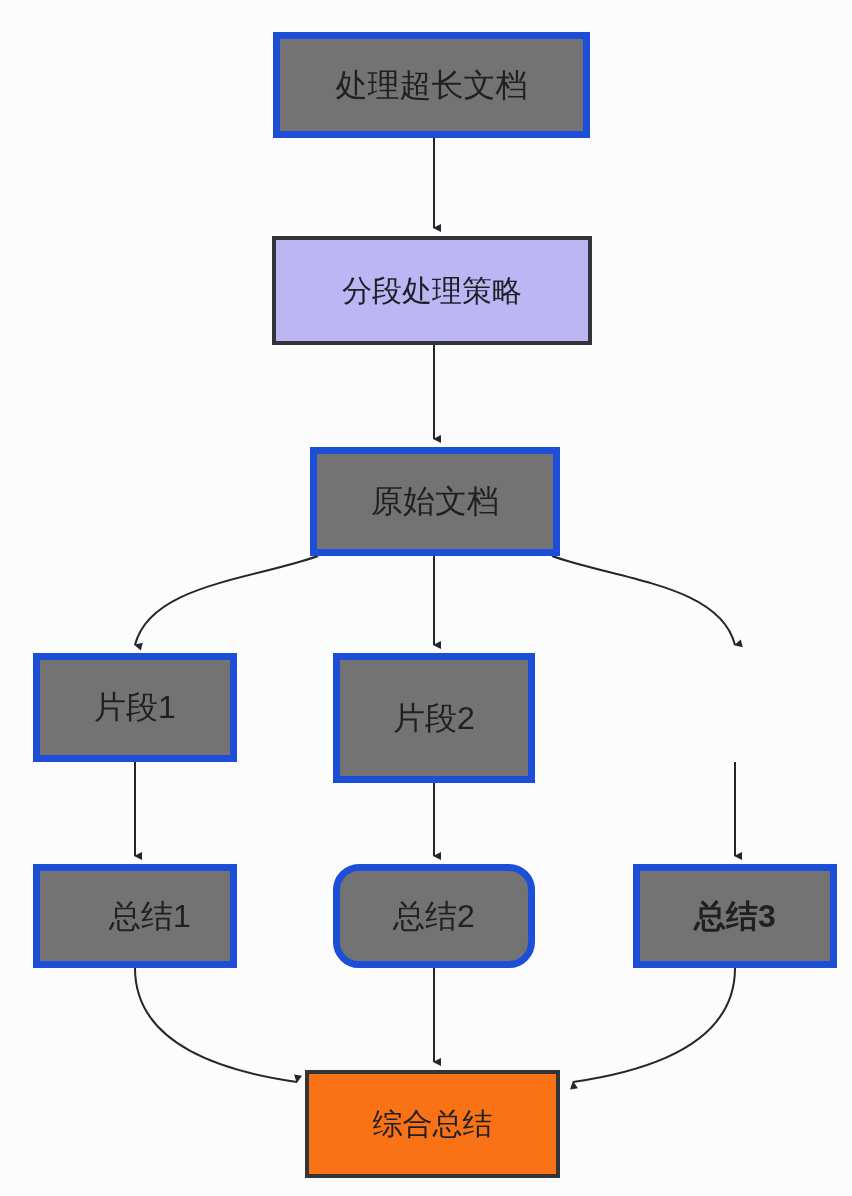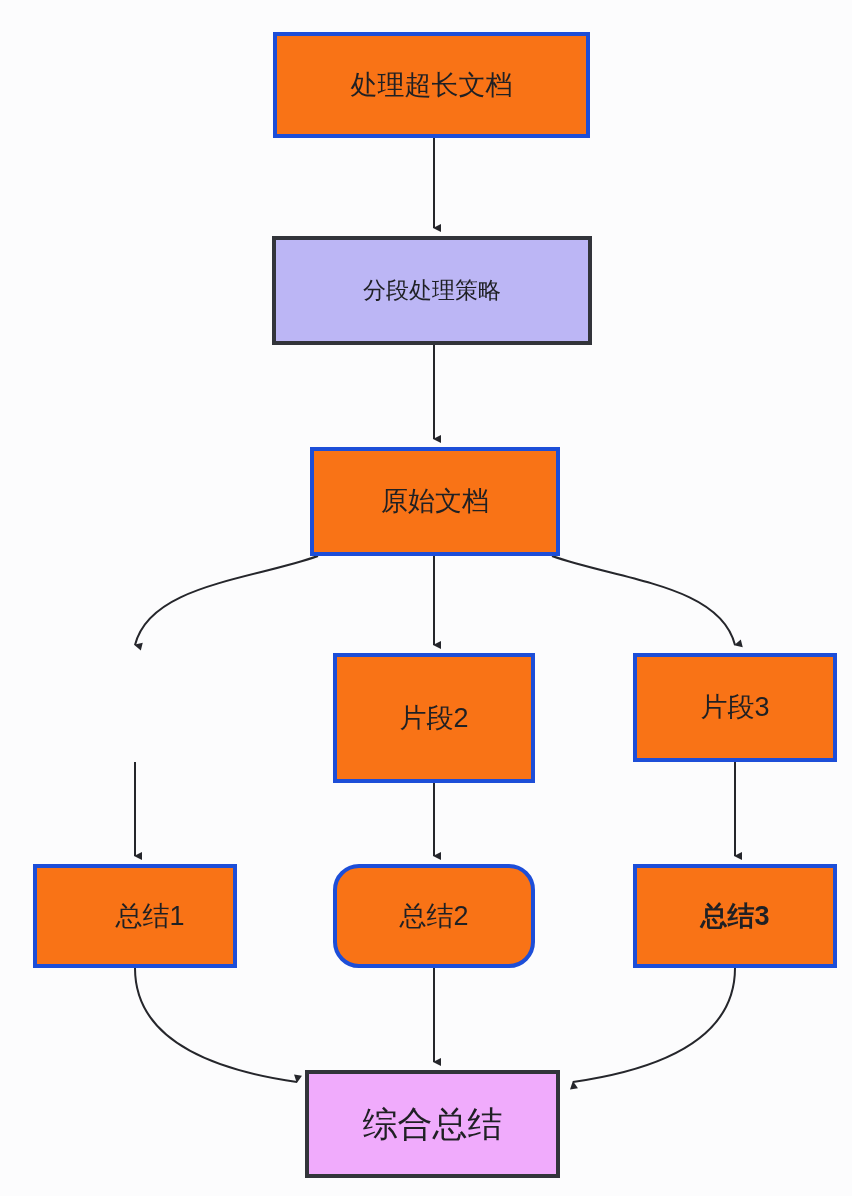--- a/index.html
+++ b/index.html
@@ -34,33 +34,33 @@
     text-align: center;
     line-height: 1.2;
     color: #1f2024;
     z-index: 2;
   }
   .node-label {
     display: block;
     white-space: nowrap;
   }
   .node.style-light {
-    background: #f97316;
-    border: 4px solid #1d4ed8;
-    font-size: 27px;
+    background: #737373;
+    border: 7px solid #1d4ed8;
+    font-size: 32px;
   }
   .node.style-strong {
     background: #bcb6f5;
     border: 4px solid #32343a;
-    font-size: 23px;
+    font-size: 30px;
   }
   .node.style-success {
-    background: #f0abfc;
+    background: #f97316;
     border: 4px solid #32343a;
-    font-size: 35px;
+    font-size: 30px;
   }
 </style>
 </head>
 <body>
 
 <div id="canvas">
 
   <svg id="edge-layer" viewBox="0 0 852 1196" width="852" height="1196" xmlns="http://www.w3.org/2000/svg">
     <defs>
       <marker id="arrow-down" markerWidth="10" markerHeight="10" refX="5" refY="8" orient="auto" markerUnits="userSpaceOnUse">
@@ -91,28 +91,28 @@
   </div>
 
   <div class="node style-strong" style="left:272px; top:236px; width:320px; height:109px;">
     <span class="node-label">分段处理策略</span>
   </div>
 
   <div class="node style-light" style="left:310px; top:447px; width:250px; height:109px;align-items:center;">
     <span class="node-label">原始文档</span>
   </div>
 
+  <div class="node style-light" style="left:33px; top:653px; width:204px; height:109px;">
+    <span class="node-label">片段1</span>
+  </div>
 
   <div class="node style-light" style="left:333px; top:653px; width:202px; height:130px;">
     <span class="node-label">片段2</span>
   </div>
 
-  <div class="node style-light" style="left:633px; top:653px; width:204px; height:109px;">
-    <span class="node-label">片段3</span>
-  </div>
 
   <div class="node style-light" style="left:33px; top:864px; width:204px; height:104px;padding-left:30px;">
     <span class="node-label">总结1</span>
   </div>
 
   <div class="node style-light" style="left:333px; top:864px; width:202px; height:104px;border-radius:26px;">
     <span class="node-label">总结2</span>
   </div>
 
   <div class="node style-light" style="left:633px; top:864px; width:204px; height:104px;font-weight:bold;">

